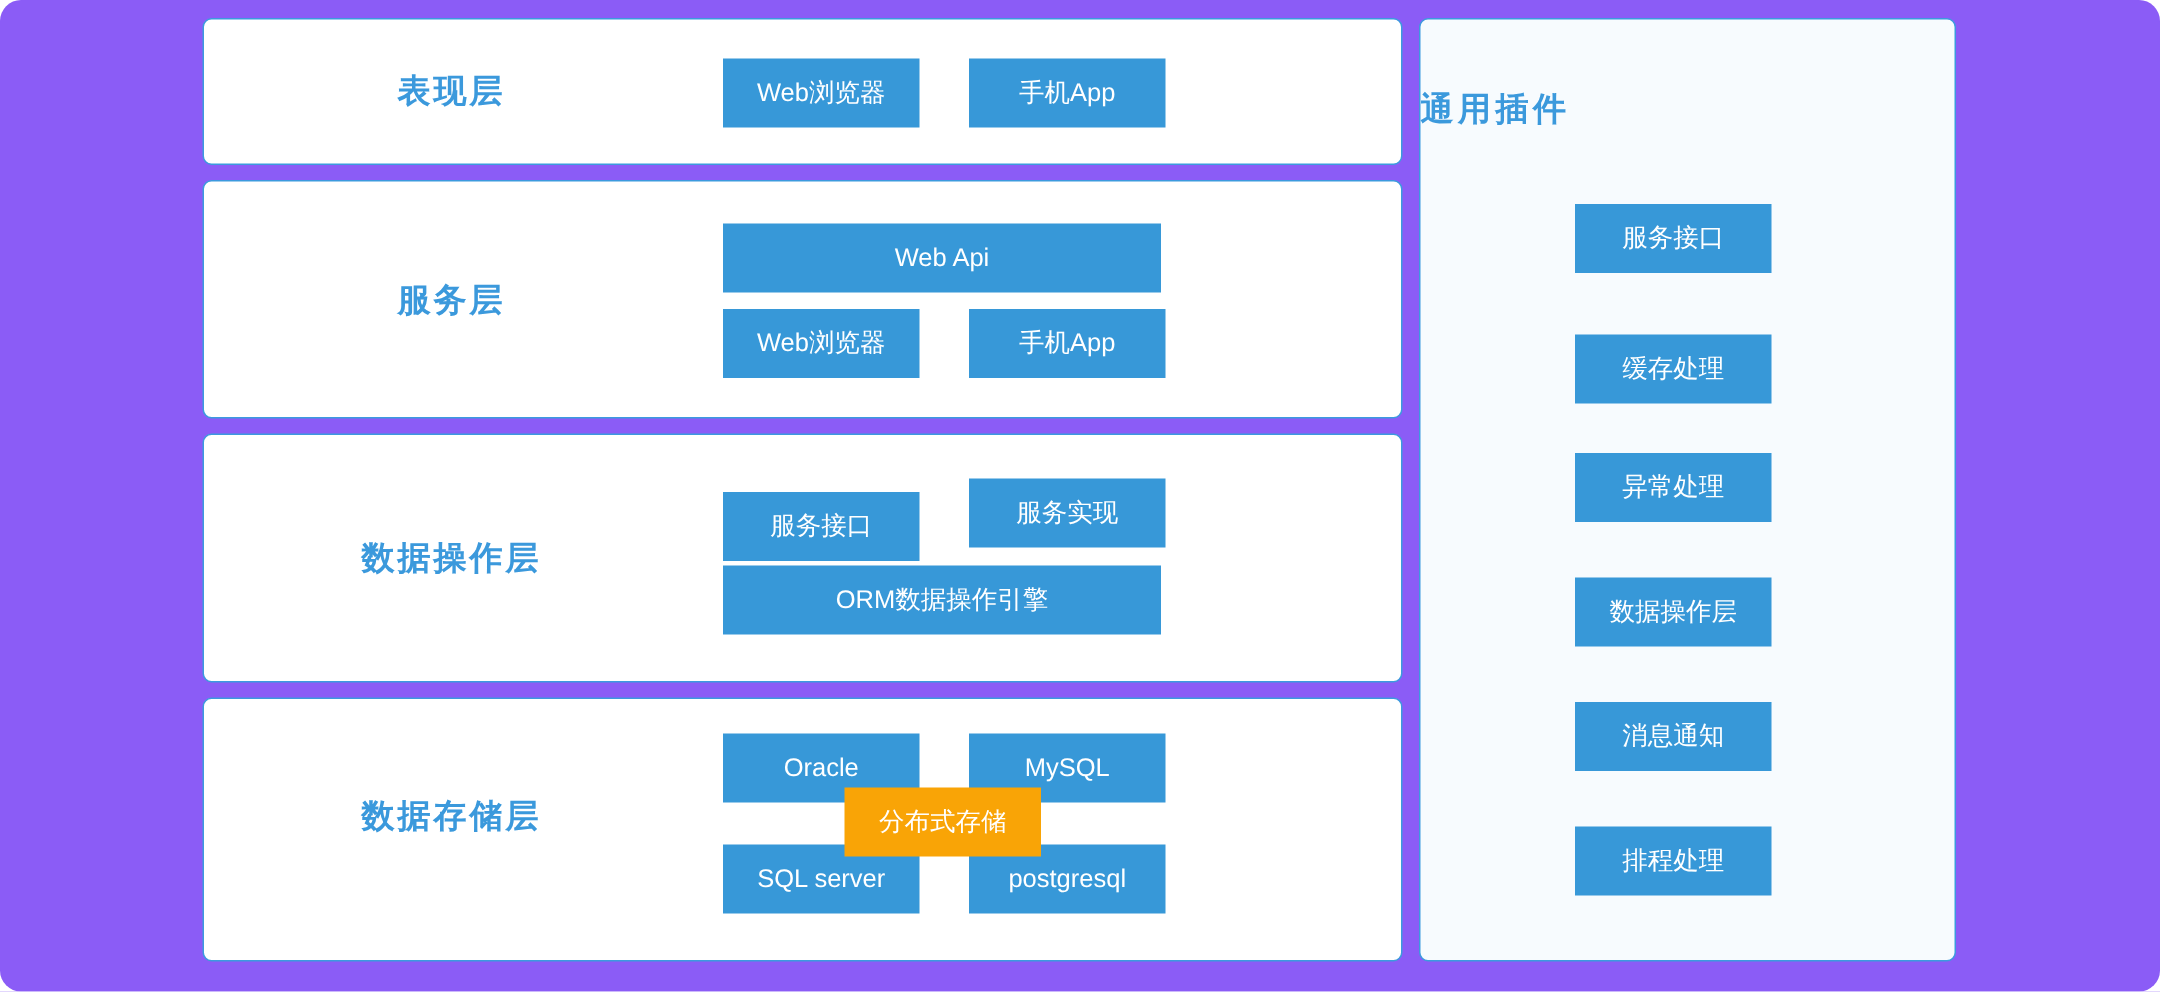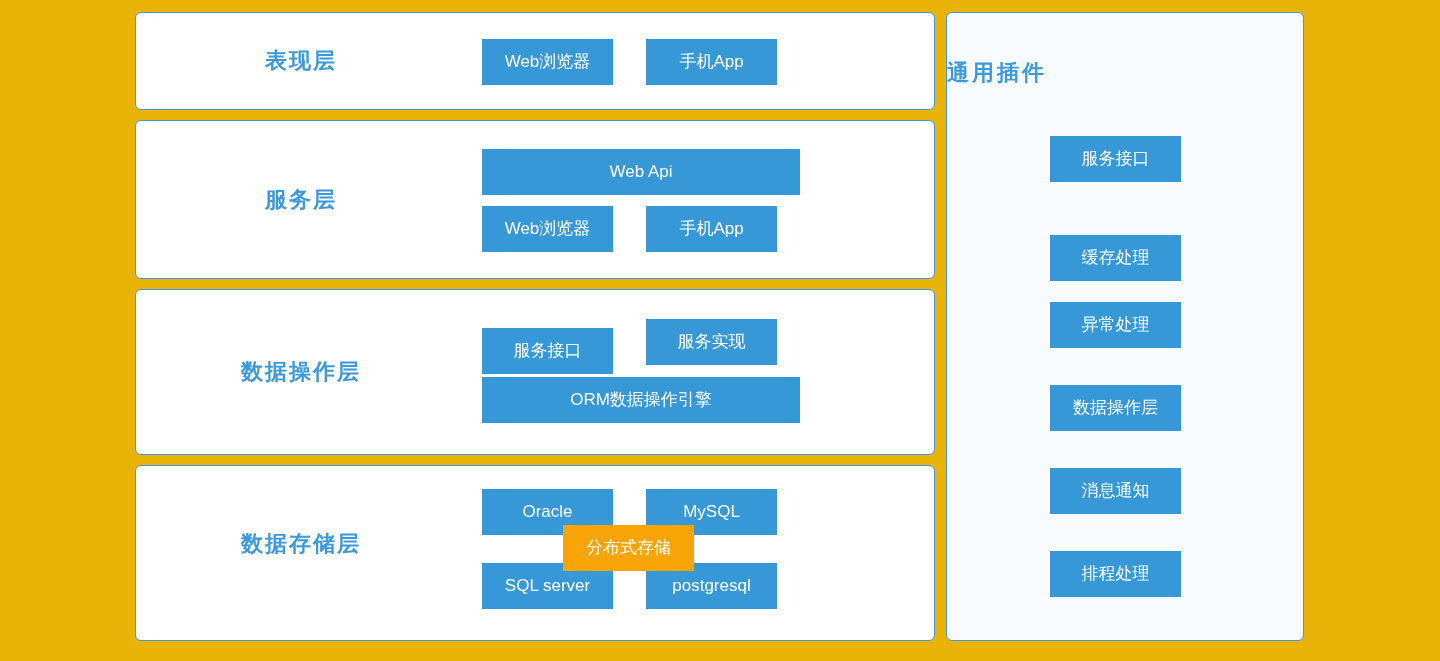--- a/index.html
+++ b/index.html
@@ -11,22 +11,23 @@
   }
   * { margin: 0; padding: 0; box-sizing: border-box; }
   html, body { background: #ffffff; }
   body {
     font-family: "Liberation Sans", "DejaVu Sans", sans-serif;
   }
   .stage {
     position: relative;
     width: 1440px;
     height: 661px;
-    background: #eab308;
+    background: #8b5cf6;
     overflow: hidden;
+    border-radius: 14px;
   }
   .panel {
     position: absolute;
     background: #ffffff;
     border: 1.5px solid var(--border-blue);
     border-radius: 6px;
   }
   .layer {
     left: 135px;
     width: 800px;
@@ -55,21 +56,21 @@
     position: absolute;
     height: 46px;
     line-height: 46px;
     text-align: center;
     background: var(--node-blue);
     color: #ffffff;
     font-size: 17px;
     white-space: nowrap;
   }
   .node.sm { width: 131px; }
-  .node.wide { width: 318px; }
+  .node.wide { width: 292px; }
   .node.accent {
     background: var(--node-orange);
     z-index: 2;
   }
   .plugins-title {
     position: absolute;
     top: 45px;
     left: 0;
     width: 100%;
     line-height: 30px;
@@ -111,20 +112,20 @@
     <div class="node sm" style="left:346px;top:23px">Oracle</div>
     <div class="node sm" style="left:346px;top:97px">SQL server</div>
     <div class="node sm" style="left:510px;top:23px">MySQL</div>
     <div class="node sm" style="left:510px;top:97px">postgresql</div>
     <div class="node sm accent" style="left:427px;top:59px">分布式存储</div>
   </section>
 
   <aside class="panel plugins">
     <div class="plugins-title">通用插件</div>
     <div class="node sm plugin-node" style="top:123px">服务接口</div>
-    <div class="node sm plugin-node" style="top:222px">缓存处理</div>
+    <div class="node sm plugin-node" style="top:210px">缓存处理</div>
     <div class="node sm plugin-node" style="top:289px">异常处理</div>
     <div class="node sm plugin-node" style="top:372px">数据操作层</div>
     <div class="node sm plugin-node" style="top:455px">消息通知</div>
     <div class="node sm plugin-node" style="top:538px">排程处理</div>
   </aside>
 
 </div>
 
 </body></html>

